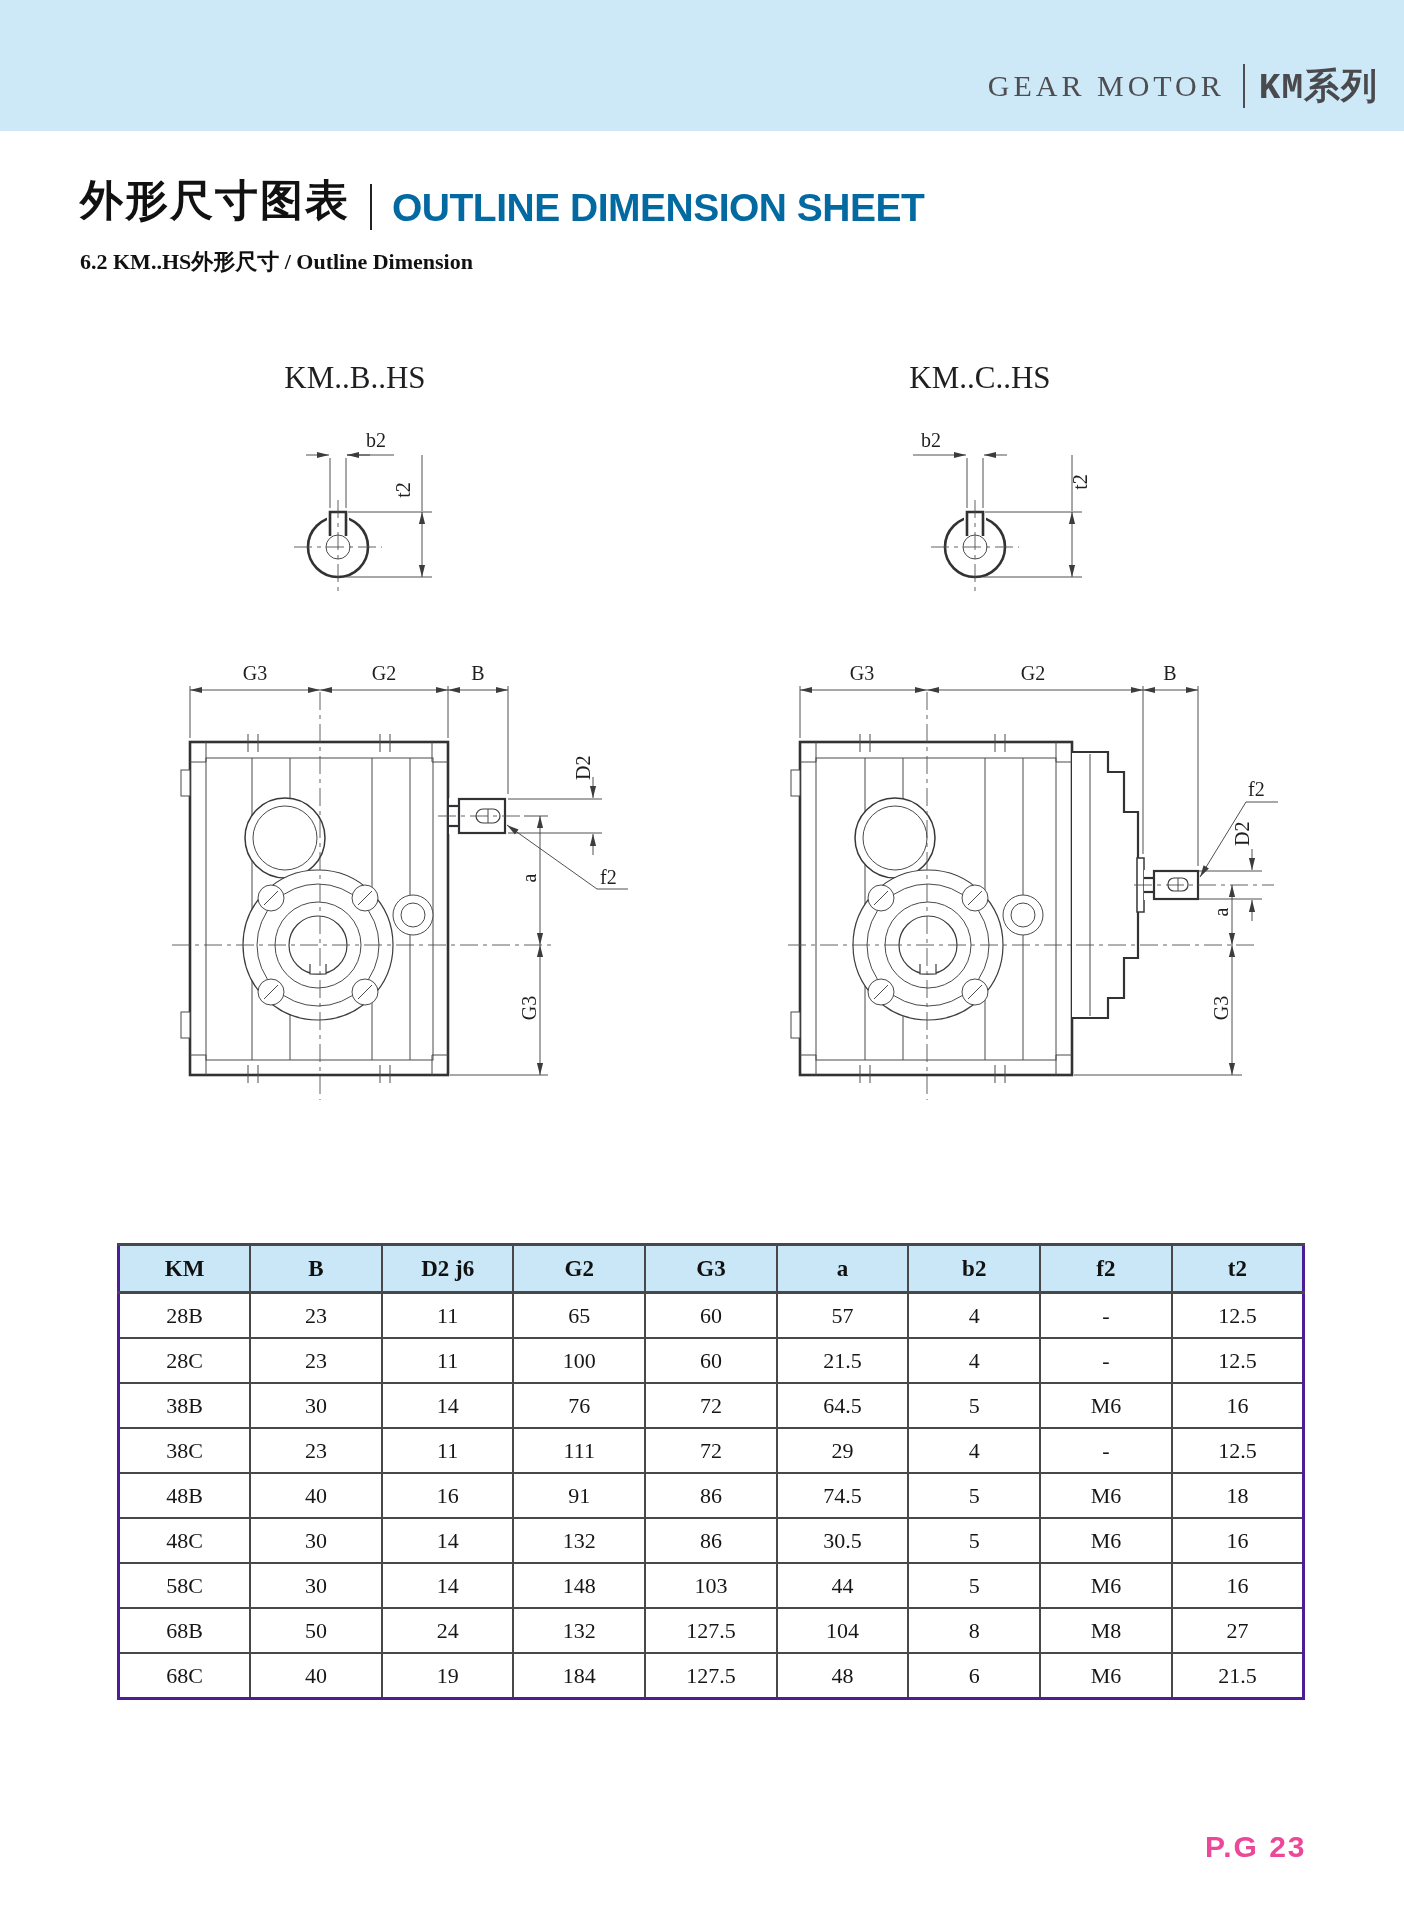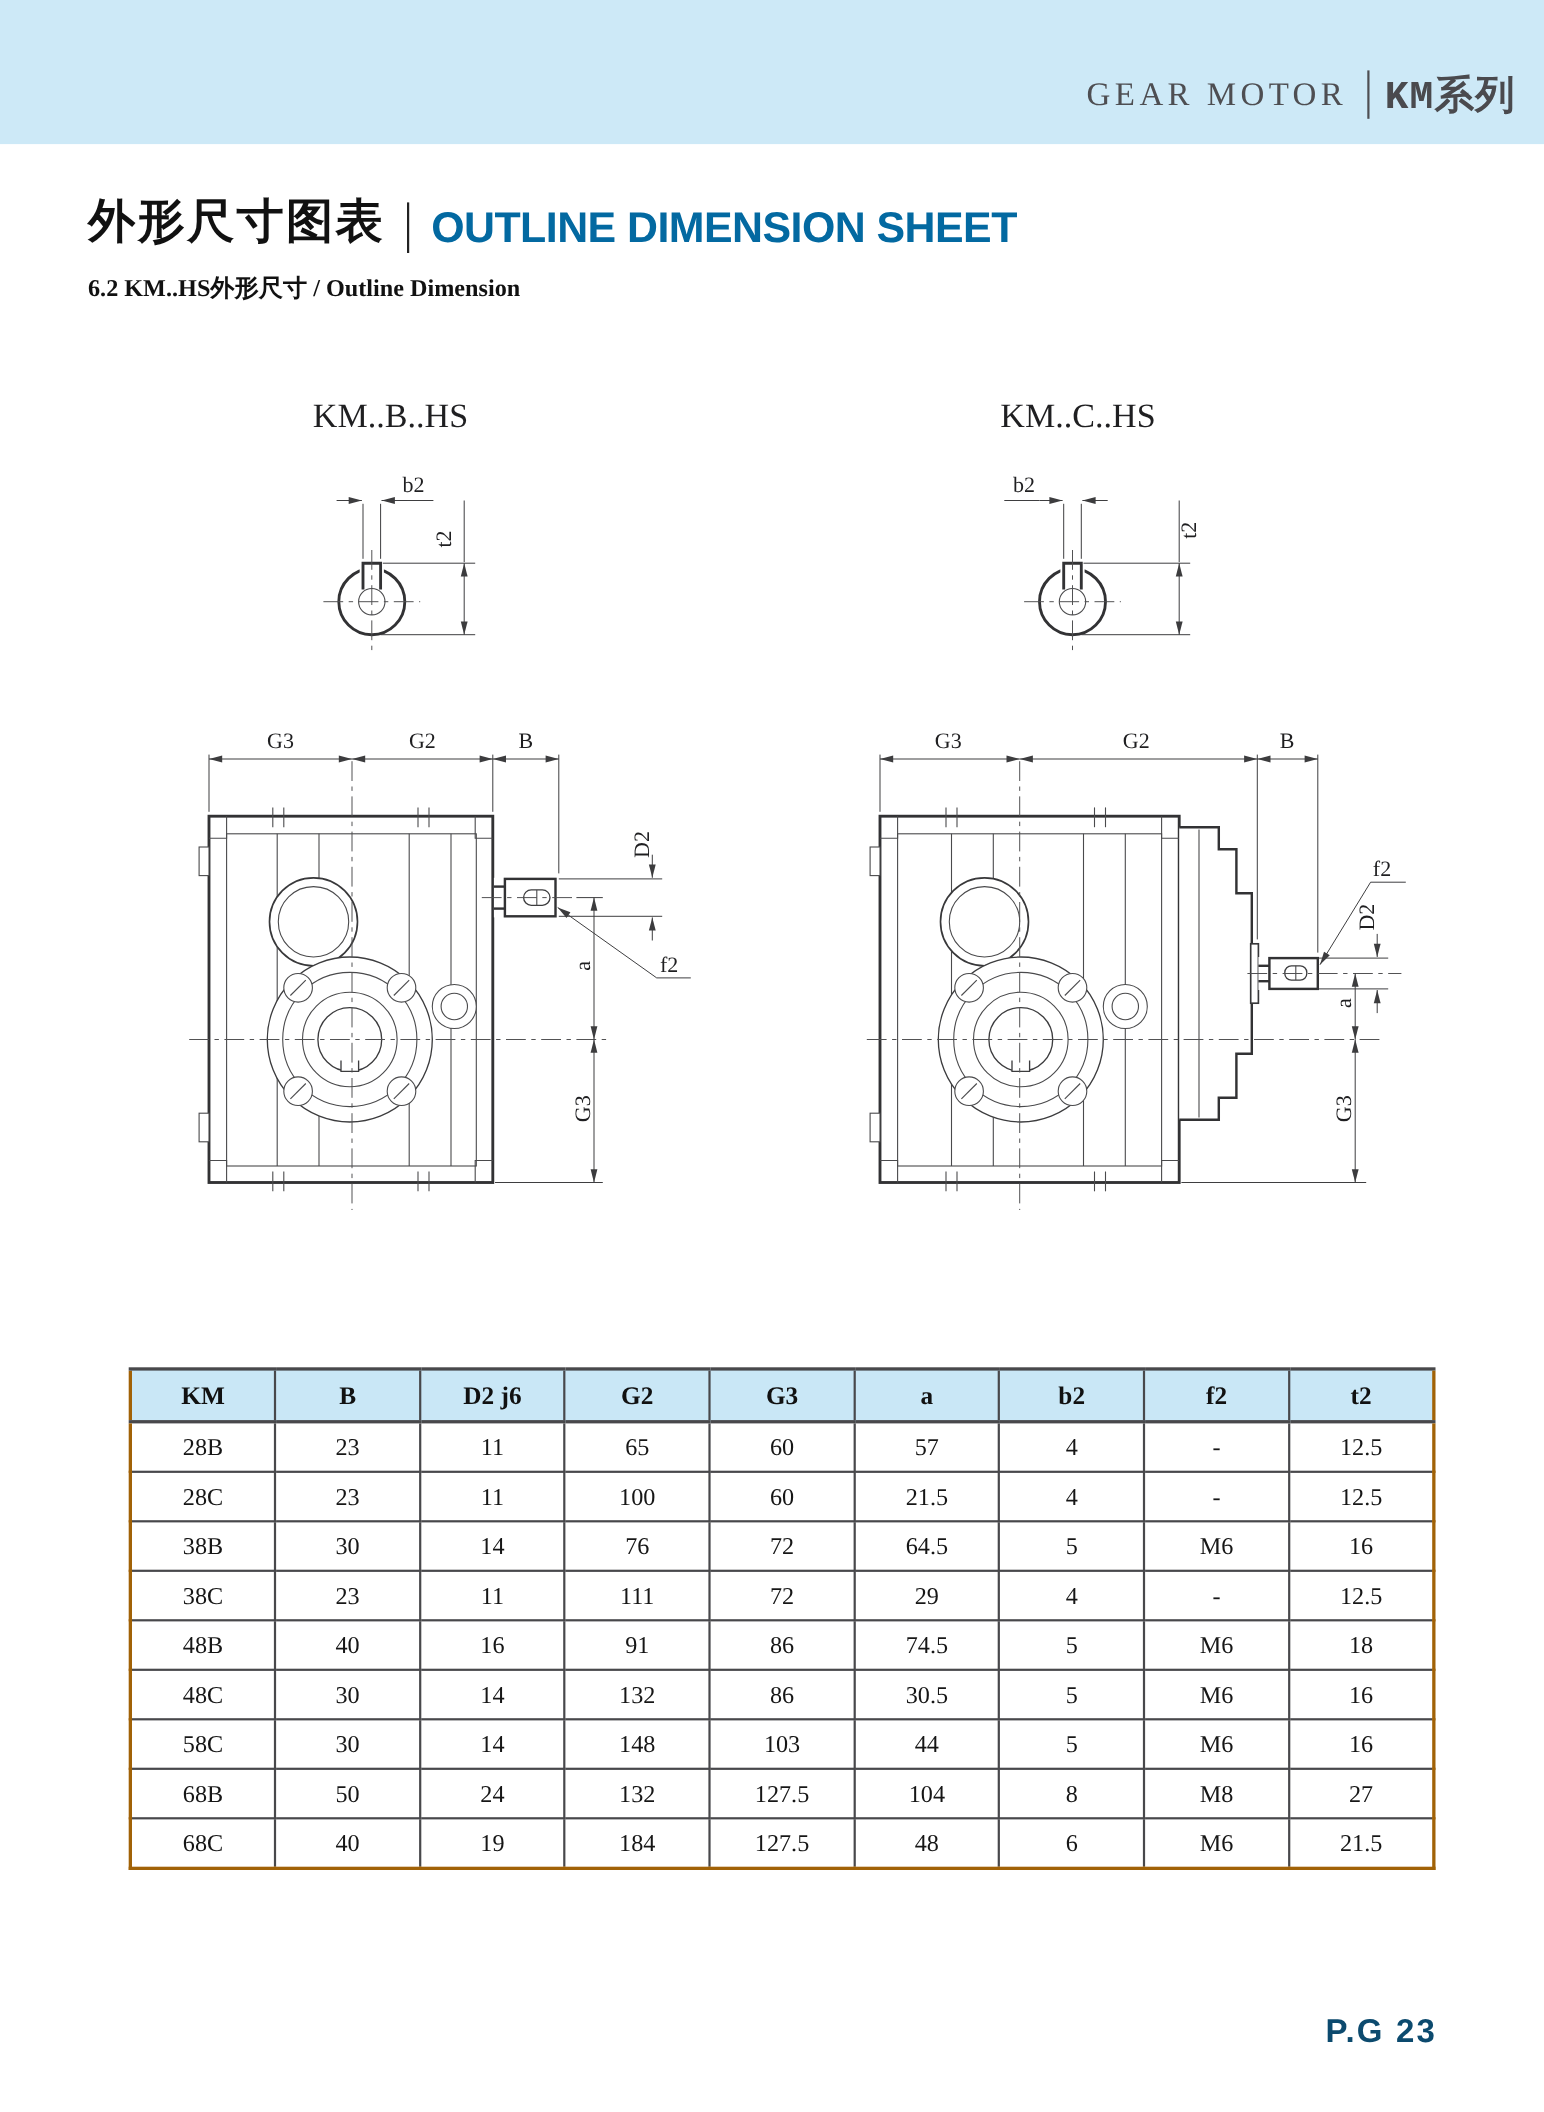--- a/index.html
+++ b/index.html
@@ -30,23 +30,23 @@
   .wf{fill:#ffffff;}
   .dl{font-family:"Liberation Serif",serif;font-size:20px;fill:#1f1f21;}
   .dtitle{font-size:31px;}
   
   table.dim-table{position:absolute;left:117px;top:1243px;width:1188px;border-collapse:collapse;
         table-layout:fixed;font-family:"Liberation Serif",serif;}
   table.dim-table th{background:var(--th-bg,#c9e7f6);height:43px;font-size:23px;font-weight:bold;color:#111;
         border:2px solid #48484b;border-bottom-width:3px;border-top-width:3px;}
   table.dim-table td{height:41px;text-align:center;vertical-align:middle;font-size:22px;color:#161616;
         border:2px solid #48484b;border-top-width:2.5px;border-bottom-width:2.5px;}
-  table.dim-table{border:3px solid #a16207;}
+  table.dim-table{border:3px solid #4c1d95;}
   .page-number{position:absolute;left:1205px;top:1830px;font-size:30px;font-weight:bold;
-        color:#0c4a6e;letter-spacing:2px;}
+        color:#ec4899;letter-spacing:2px;}
 </style>
 </head>
 <body>
 
 <div class="page">
 
   <div class="band">
     <div class="band-inner">
       <span class="brand">GEAR MOTOR</span>
       <span class="band-divider"></span>

